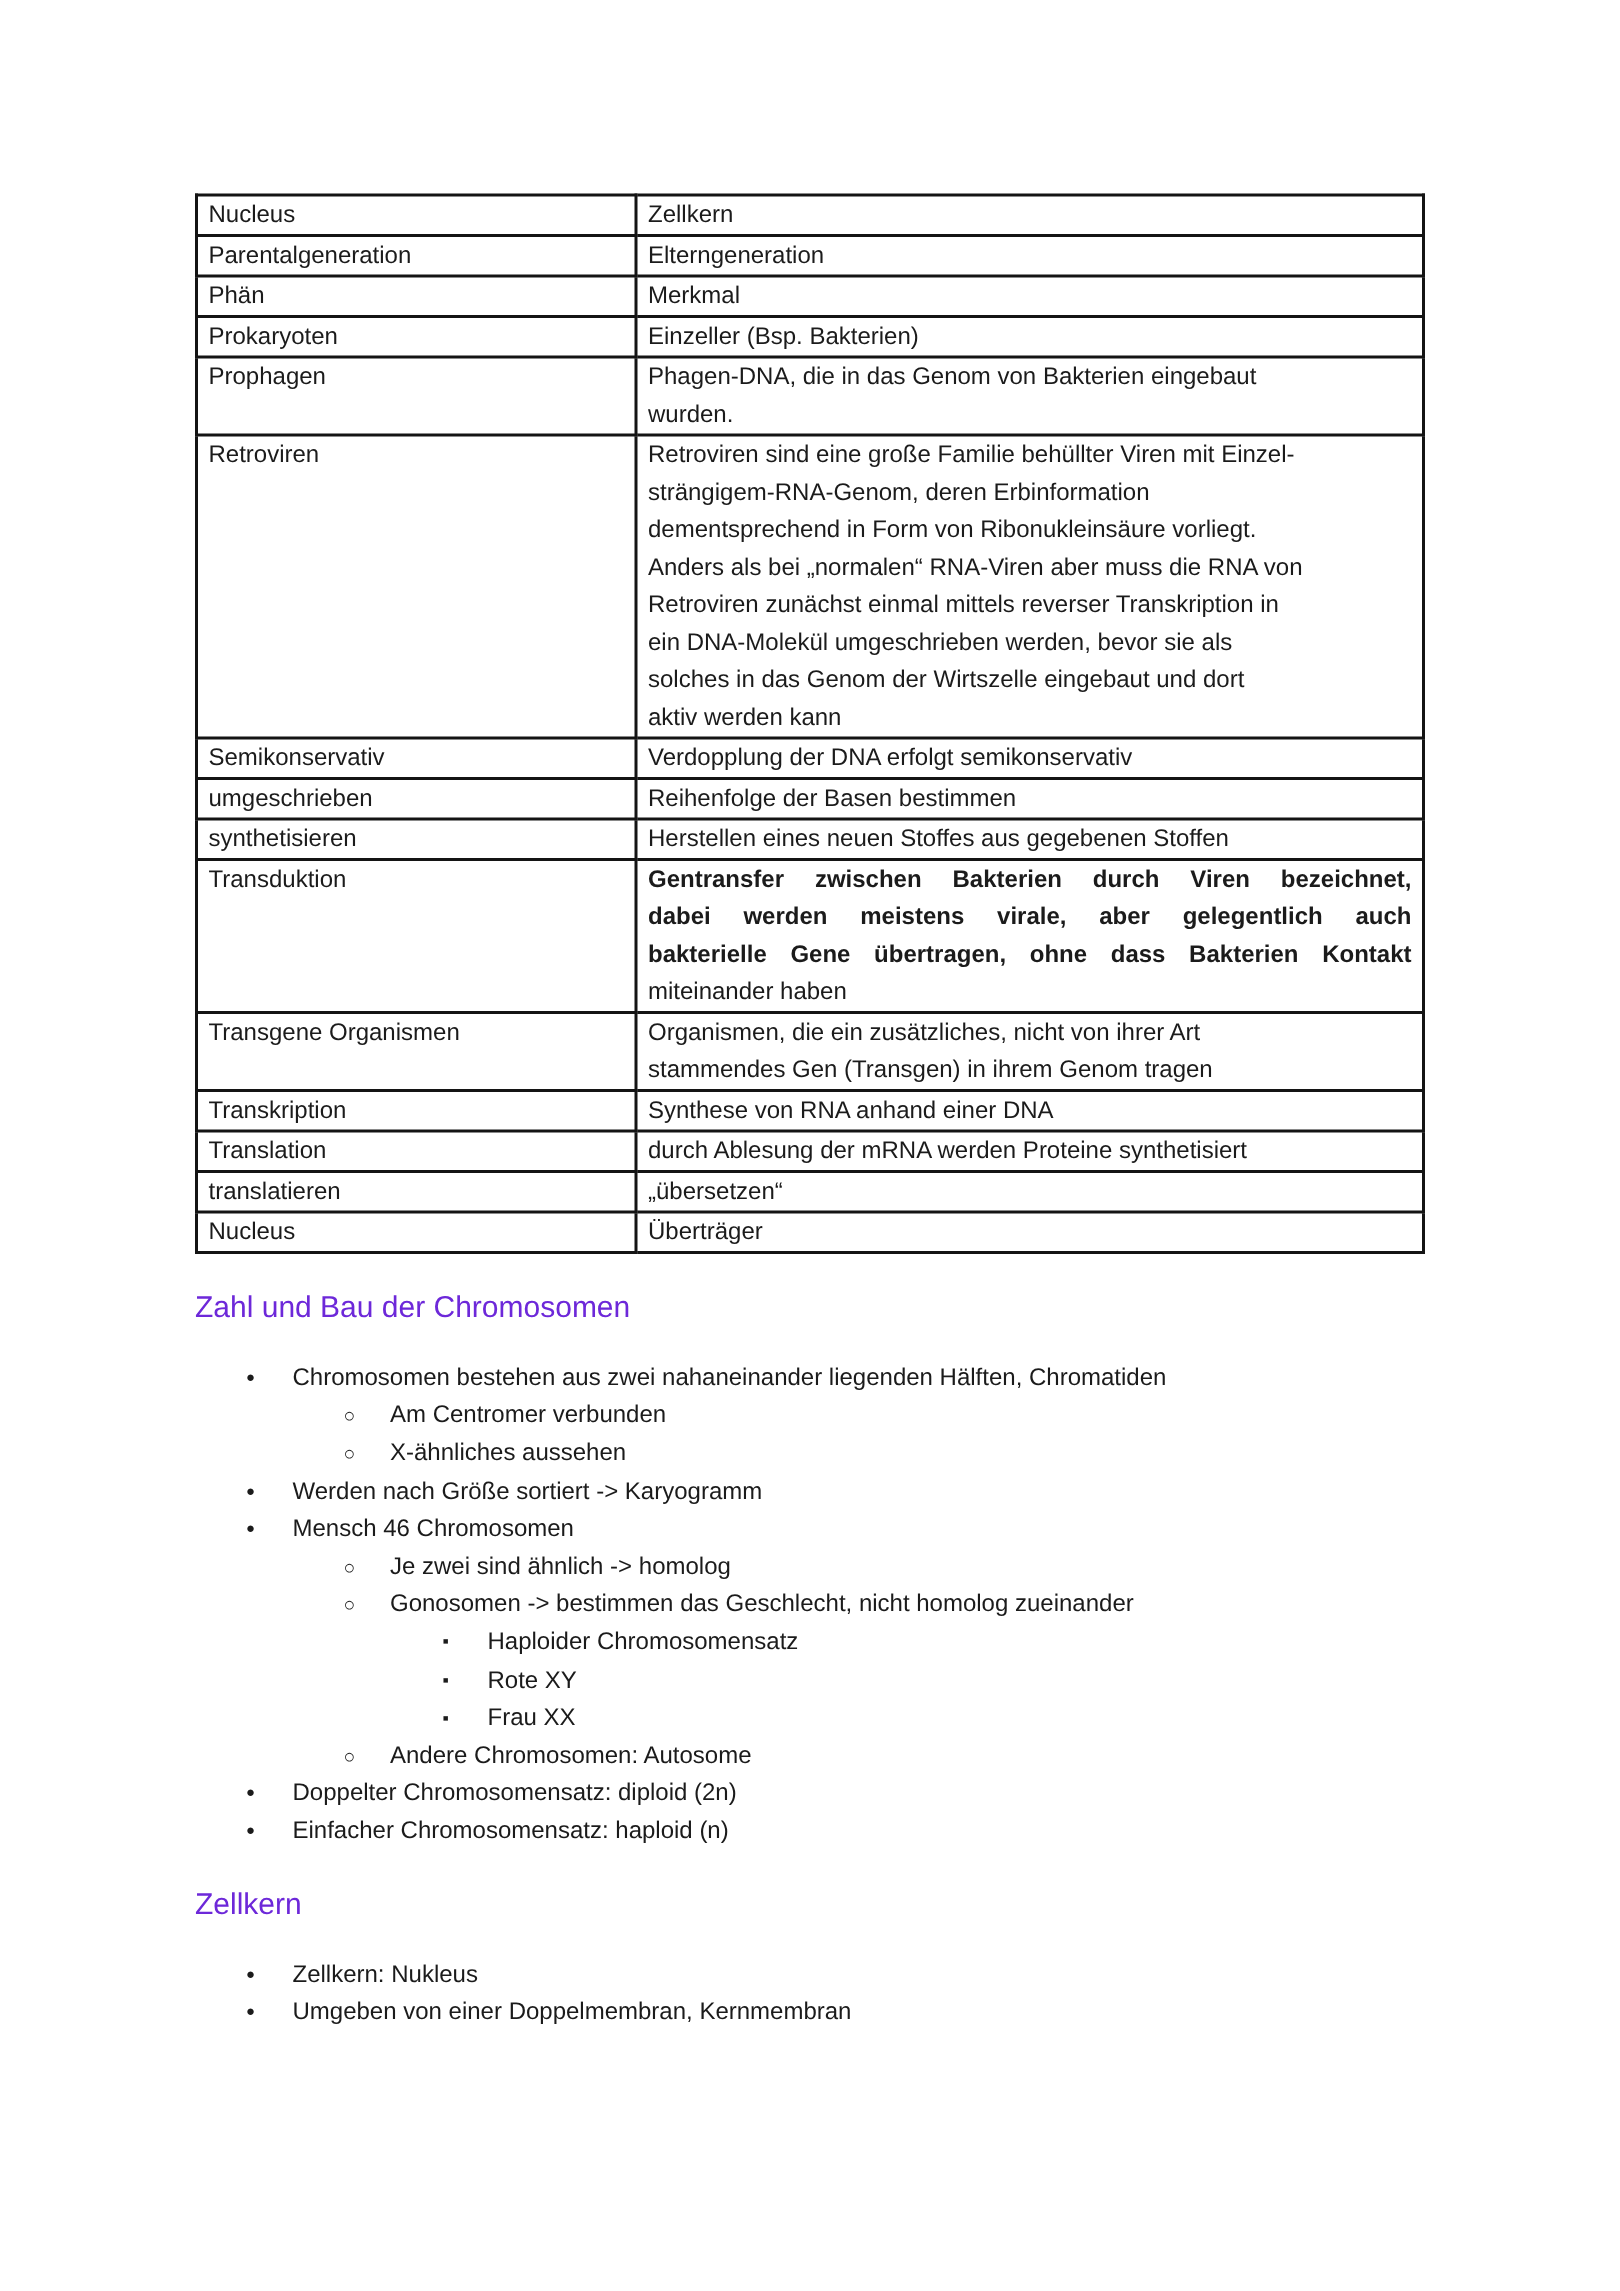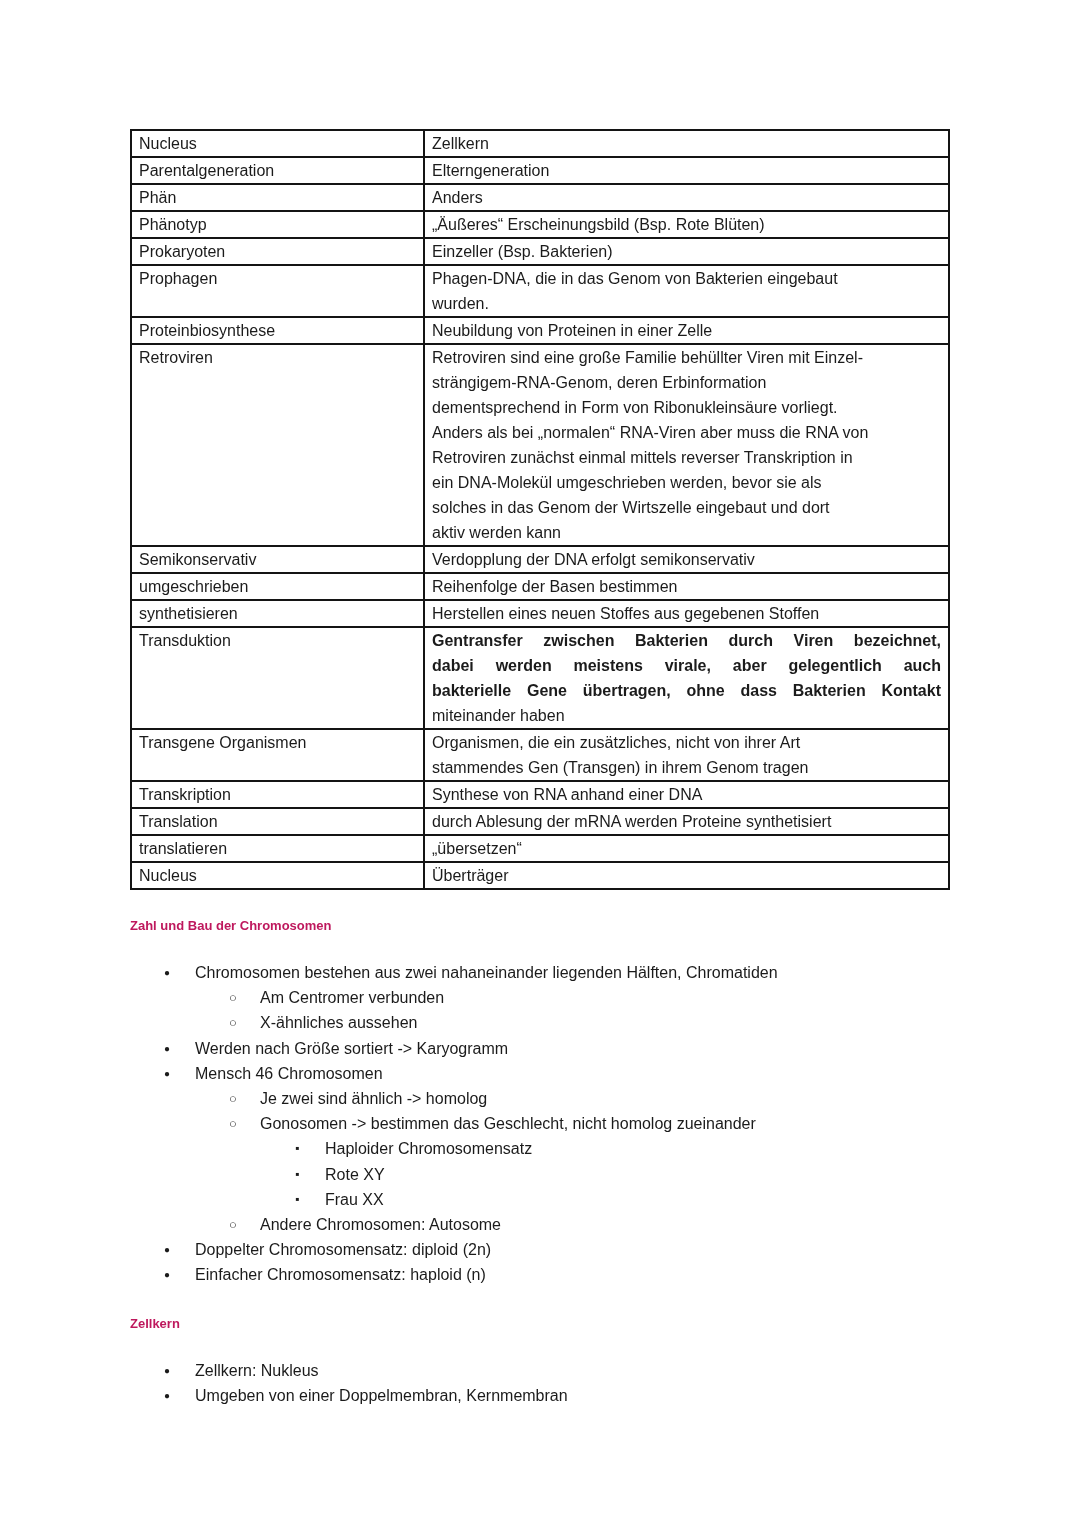--- a/index.html
+++ b/index.html
@@ -33,24 +33,24 @@
   td.term { width: 293px; margin-left: 16px; }
   td.def .line { white-space: normal; }
   td.def .line.justify {
     text-align: justify;
     text-align-last: justify;
     font-weight: bold;
   }
   .section { margin-top: 25px; }
   .section h2 {
     margin: 0;
-    font-size: 13px;
+    font-size: 20px;
     line-height: 22px;
-    font-weight: bold;
-    color: #be185d;
+    font-weight: normal;
+    color: #6d28d9;
   }
   .section .list { margin-top: 23px; }
   .li {
     position: relative;
     line-height: 25.2px;
     font-size: 16px;
   }
   .li .marker {
     position: absolute;
     top: 0;
@@ -82,46 +82,34 @@
         </tr>
         <tr>
           <td class="term">Parentalgeneration</td>
           <td class="def">
             <div class="line">Elterngeneration</div>
           </td>
         </tr>
         <tr>
           <td class="term">Phän</td>
           <td class="def">
-            <div class="line">Anders</div>
-          </td>
-        </tr>
-        <tr>
-          <td class="term">Phänotyp</td>
-          <td class="def">
-            <div class="line">„Äußeres“ Erscheinungsbild (Bsp. Rote Blüten)</div>
+            <div class="line">Merkmal</div>
           </td>
         </tr>
         <tr>
           <td class="term">Prokaryoten</td>
           <td class="def">
             <div class="line">Einzeller (Bsp. Bakterien)</div>
           </td>
         </tr>
         <tr>
           <td class="term">Prophagen</td>
           <td class="def">
             <div class="line">Phagen-DNA, die in das Genom von Bakterien eingebaut</div>
             <div class="line">wurden.</div>
-          </td>
-        </tr>
-        <tr>
-          <td class="term">Proteinbiosynthese</td>
-          <td class="def">
-            <div class="line">Neubildung von Proteinen in einer Zelle</div>
           </td>
         </tr>
         <tr>
           <td class="term">Retroviren</td>
           <td class="def">
             <div class="line">Retroviren sind eine große Familie behüllter Viren mit Einzel-</div>
             <div class="line">strängigem-RNA-Genom, deren Erbinformation</div>
             <div class="line">dementsprechend in Form von Ribonukleinsäure vorliegt.</div>
             <div class="line">Anders als bei „normalen“ RNA-Viren aber muss die RNA von</div>
             <div class="line">Retroviren zunächst einmal mittels reverser Transkription in</div>

